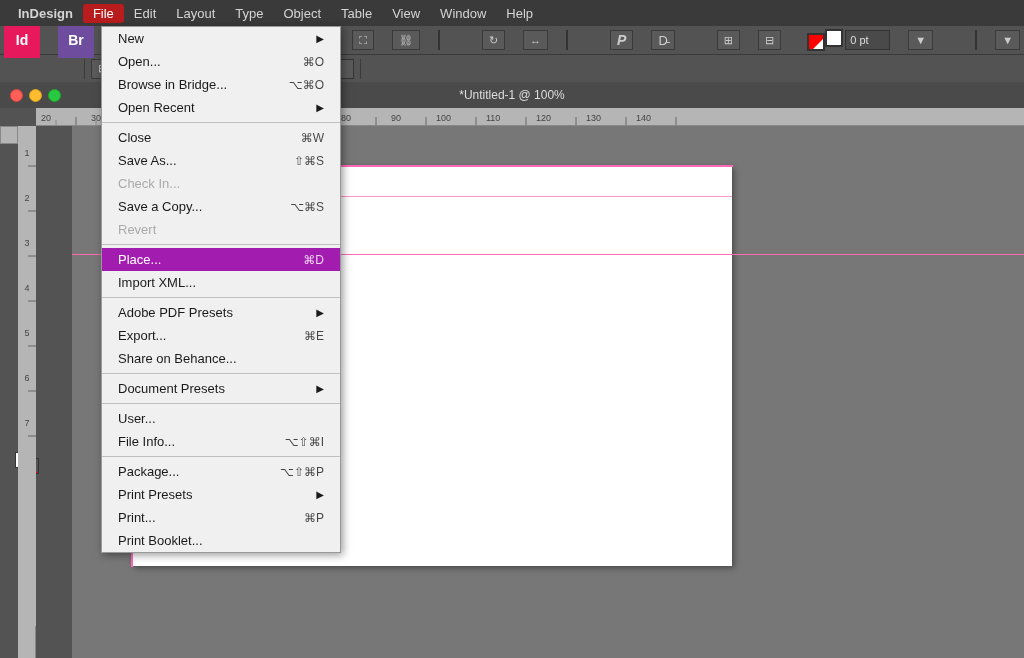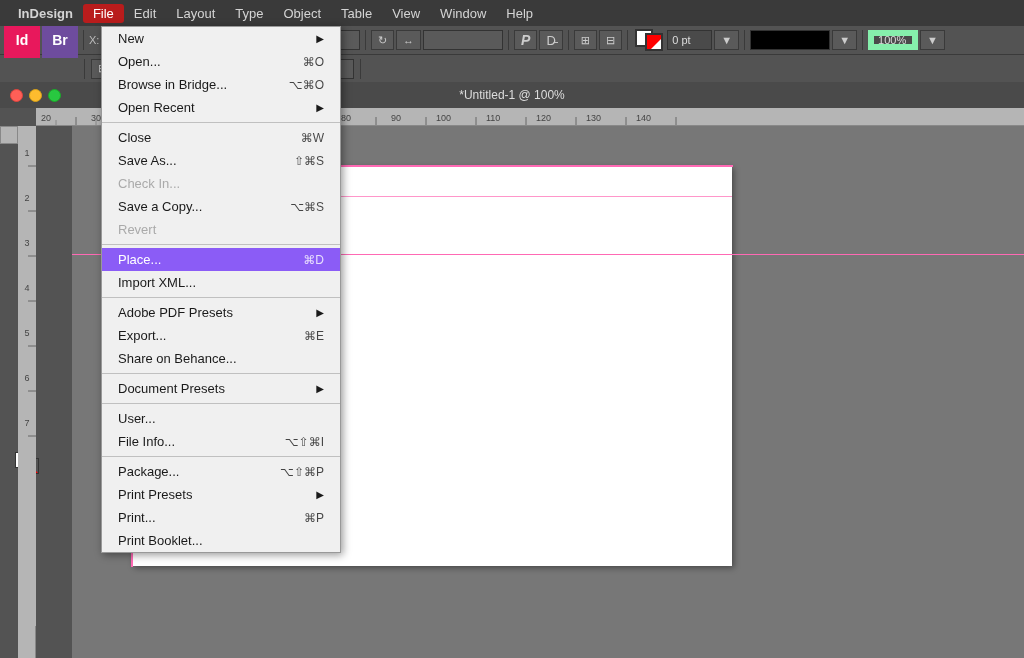--- a/index.html
+++ b/index.html
@@ -95,21 +95,21 @@
       display: flex;
       align-items: center;
       justify-content: space-between;
       padding: 4px 16px 4px 16px;
       cursor: pointer;
       color: #1a1a1a;
       font-size: 13px;
       min-height: 22px;
     }
     .menu-item.active-item {
-      background: #8b5cf6;
+      background: #a21caf;
       color: white;
       gap: 46px;
     }
     .menu-item.disabled {
       color: #aaa;
       cursor: default;
     }
     .menu-separator {
       height: 1px;
       background: #c0c0c0;
@@ -191,21 +191,21 @@
       width: 2px;
       background: #ff69b4;
     }
 
     .toolbar-row1 {
       height: 28px;
       background: #535353;
       display: flex;
       align-items: center;
       padding: 0 4px;
-      gap: 2px;
+      gap: 18px;
     }
     .toolbar-row2 {
       height: 28px;
       background: #535353;
       display: flex;
       align-items: center;
       padding: 0 4px;
       gap: 3px;
       border-top: 1px solid #3a3a3a;
     }

